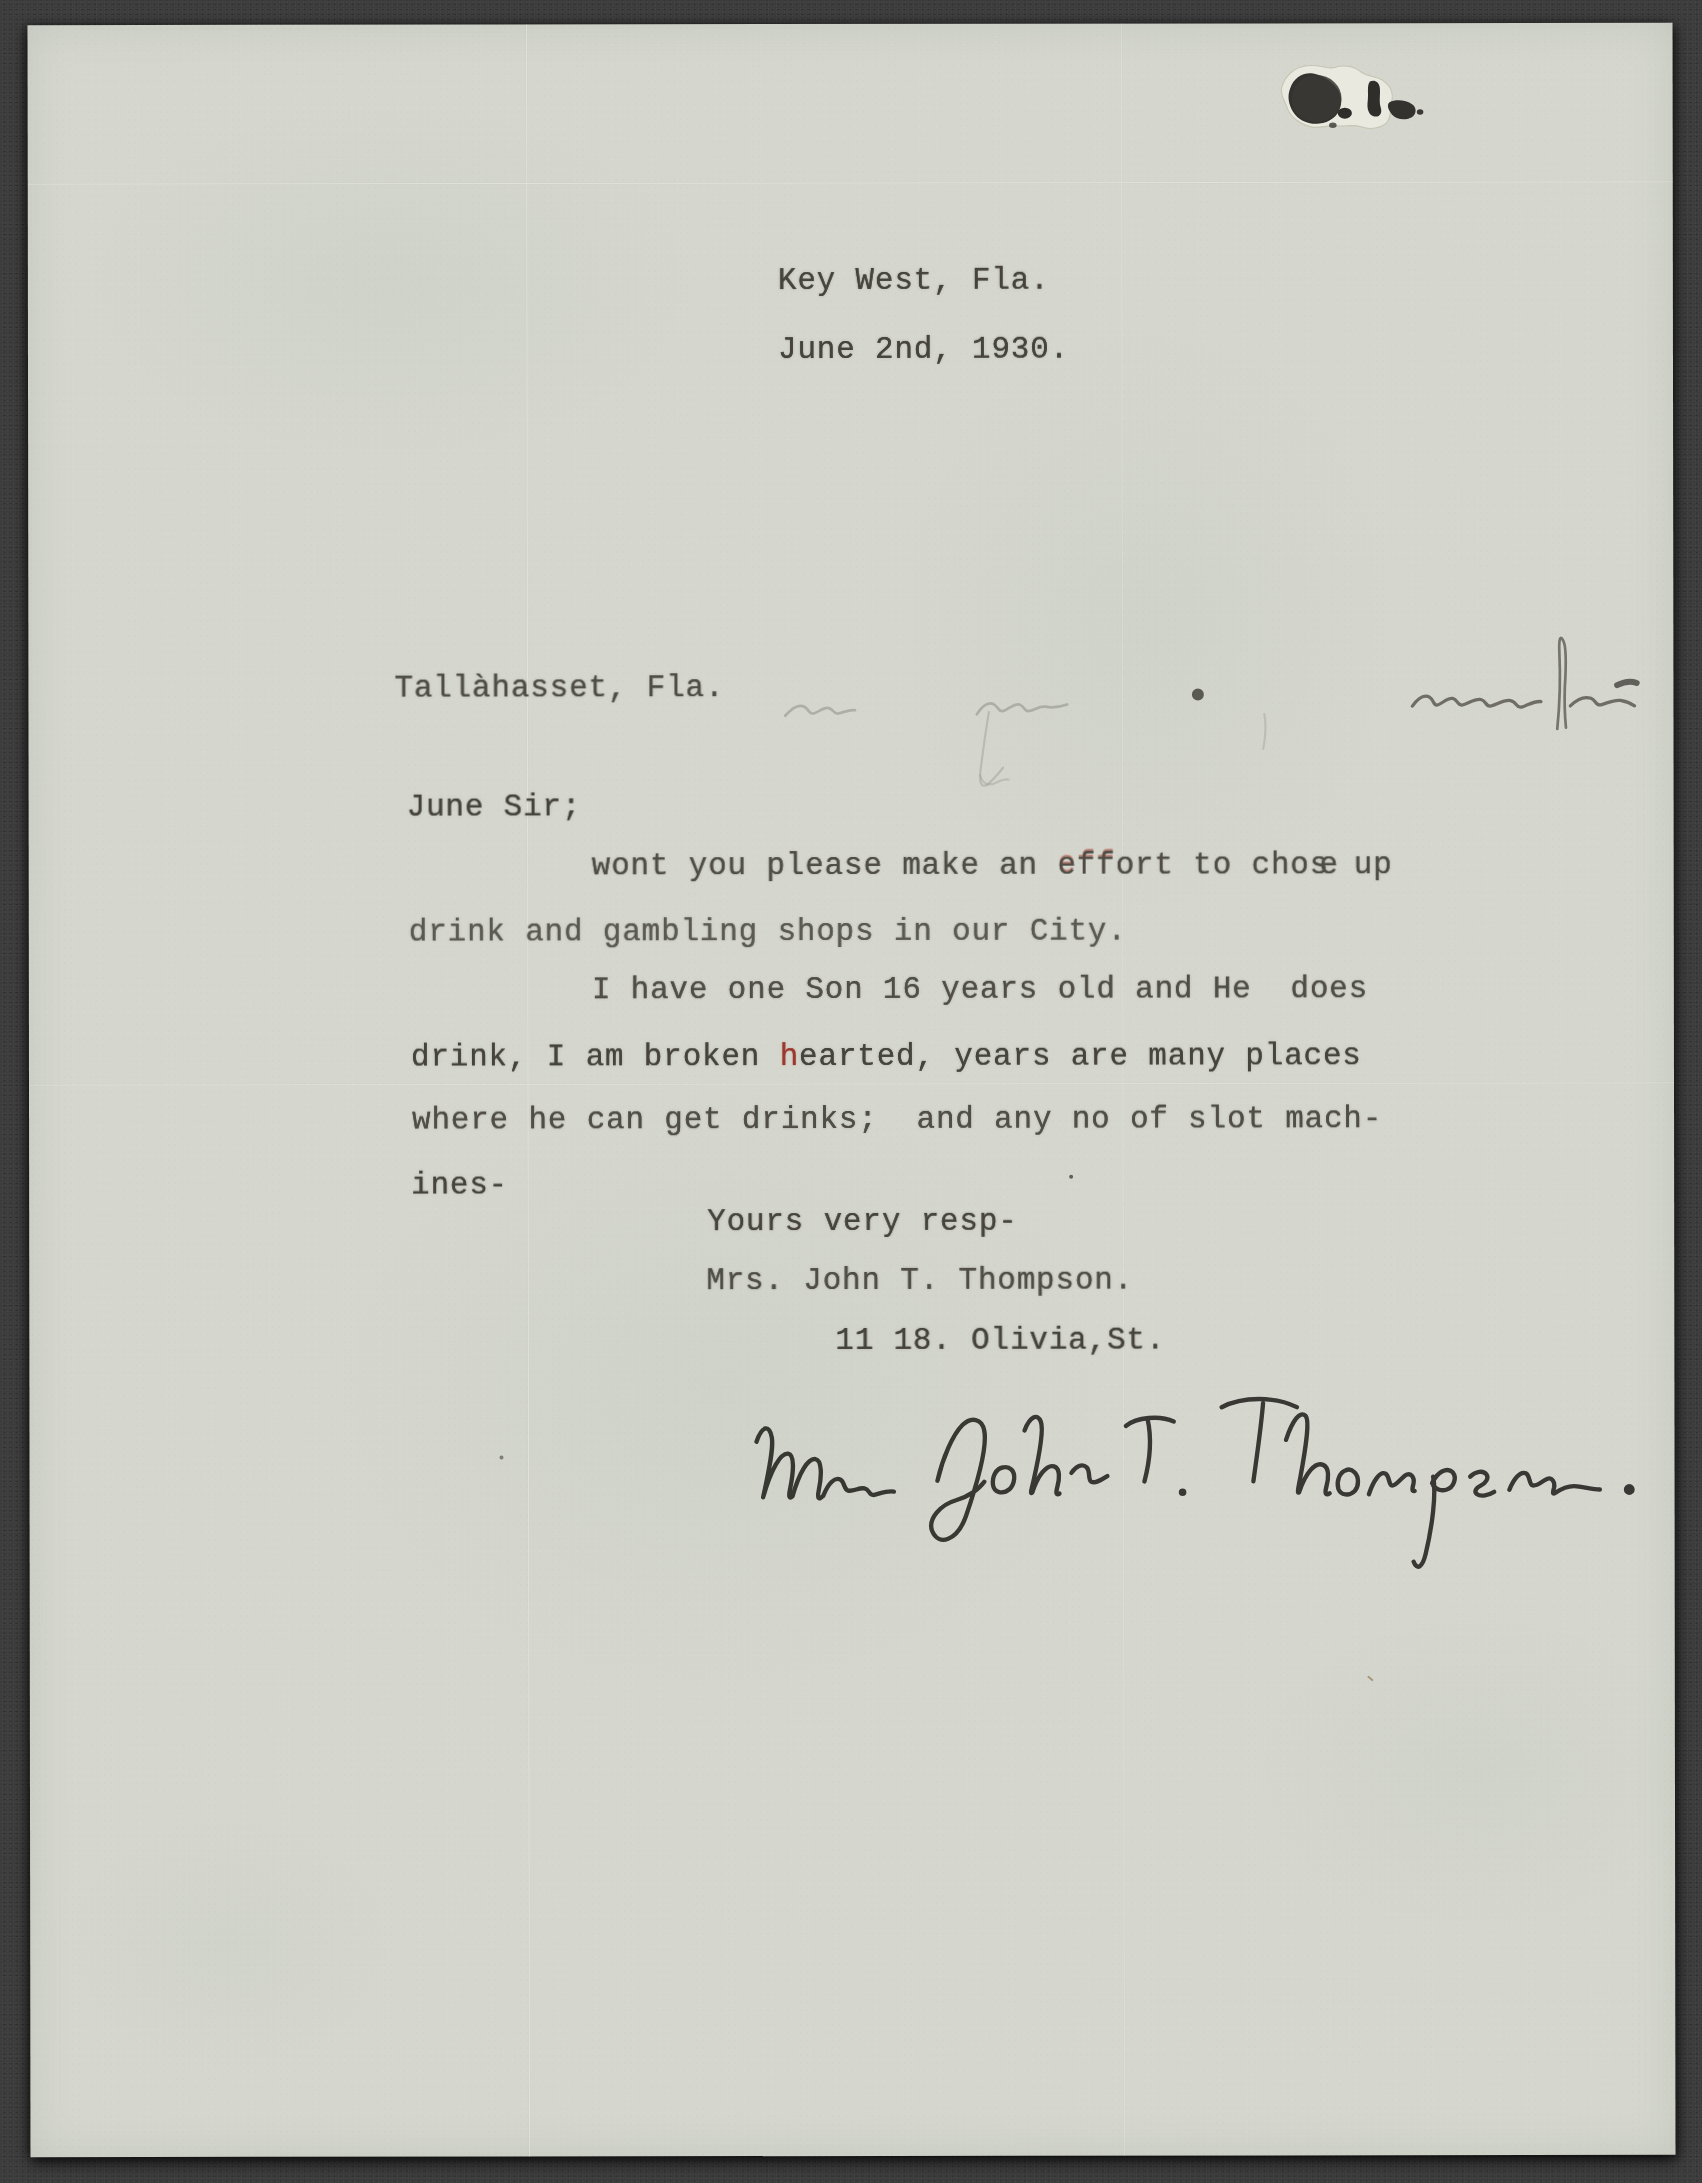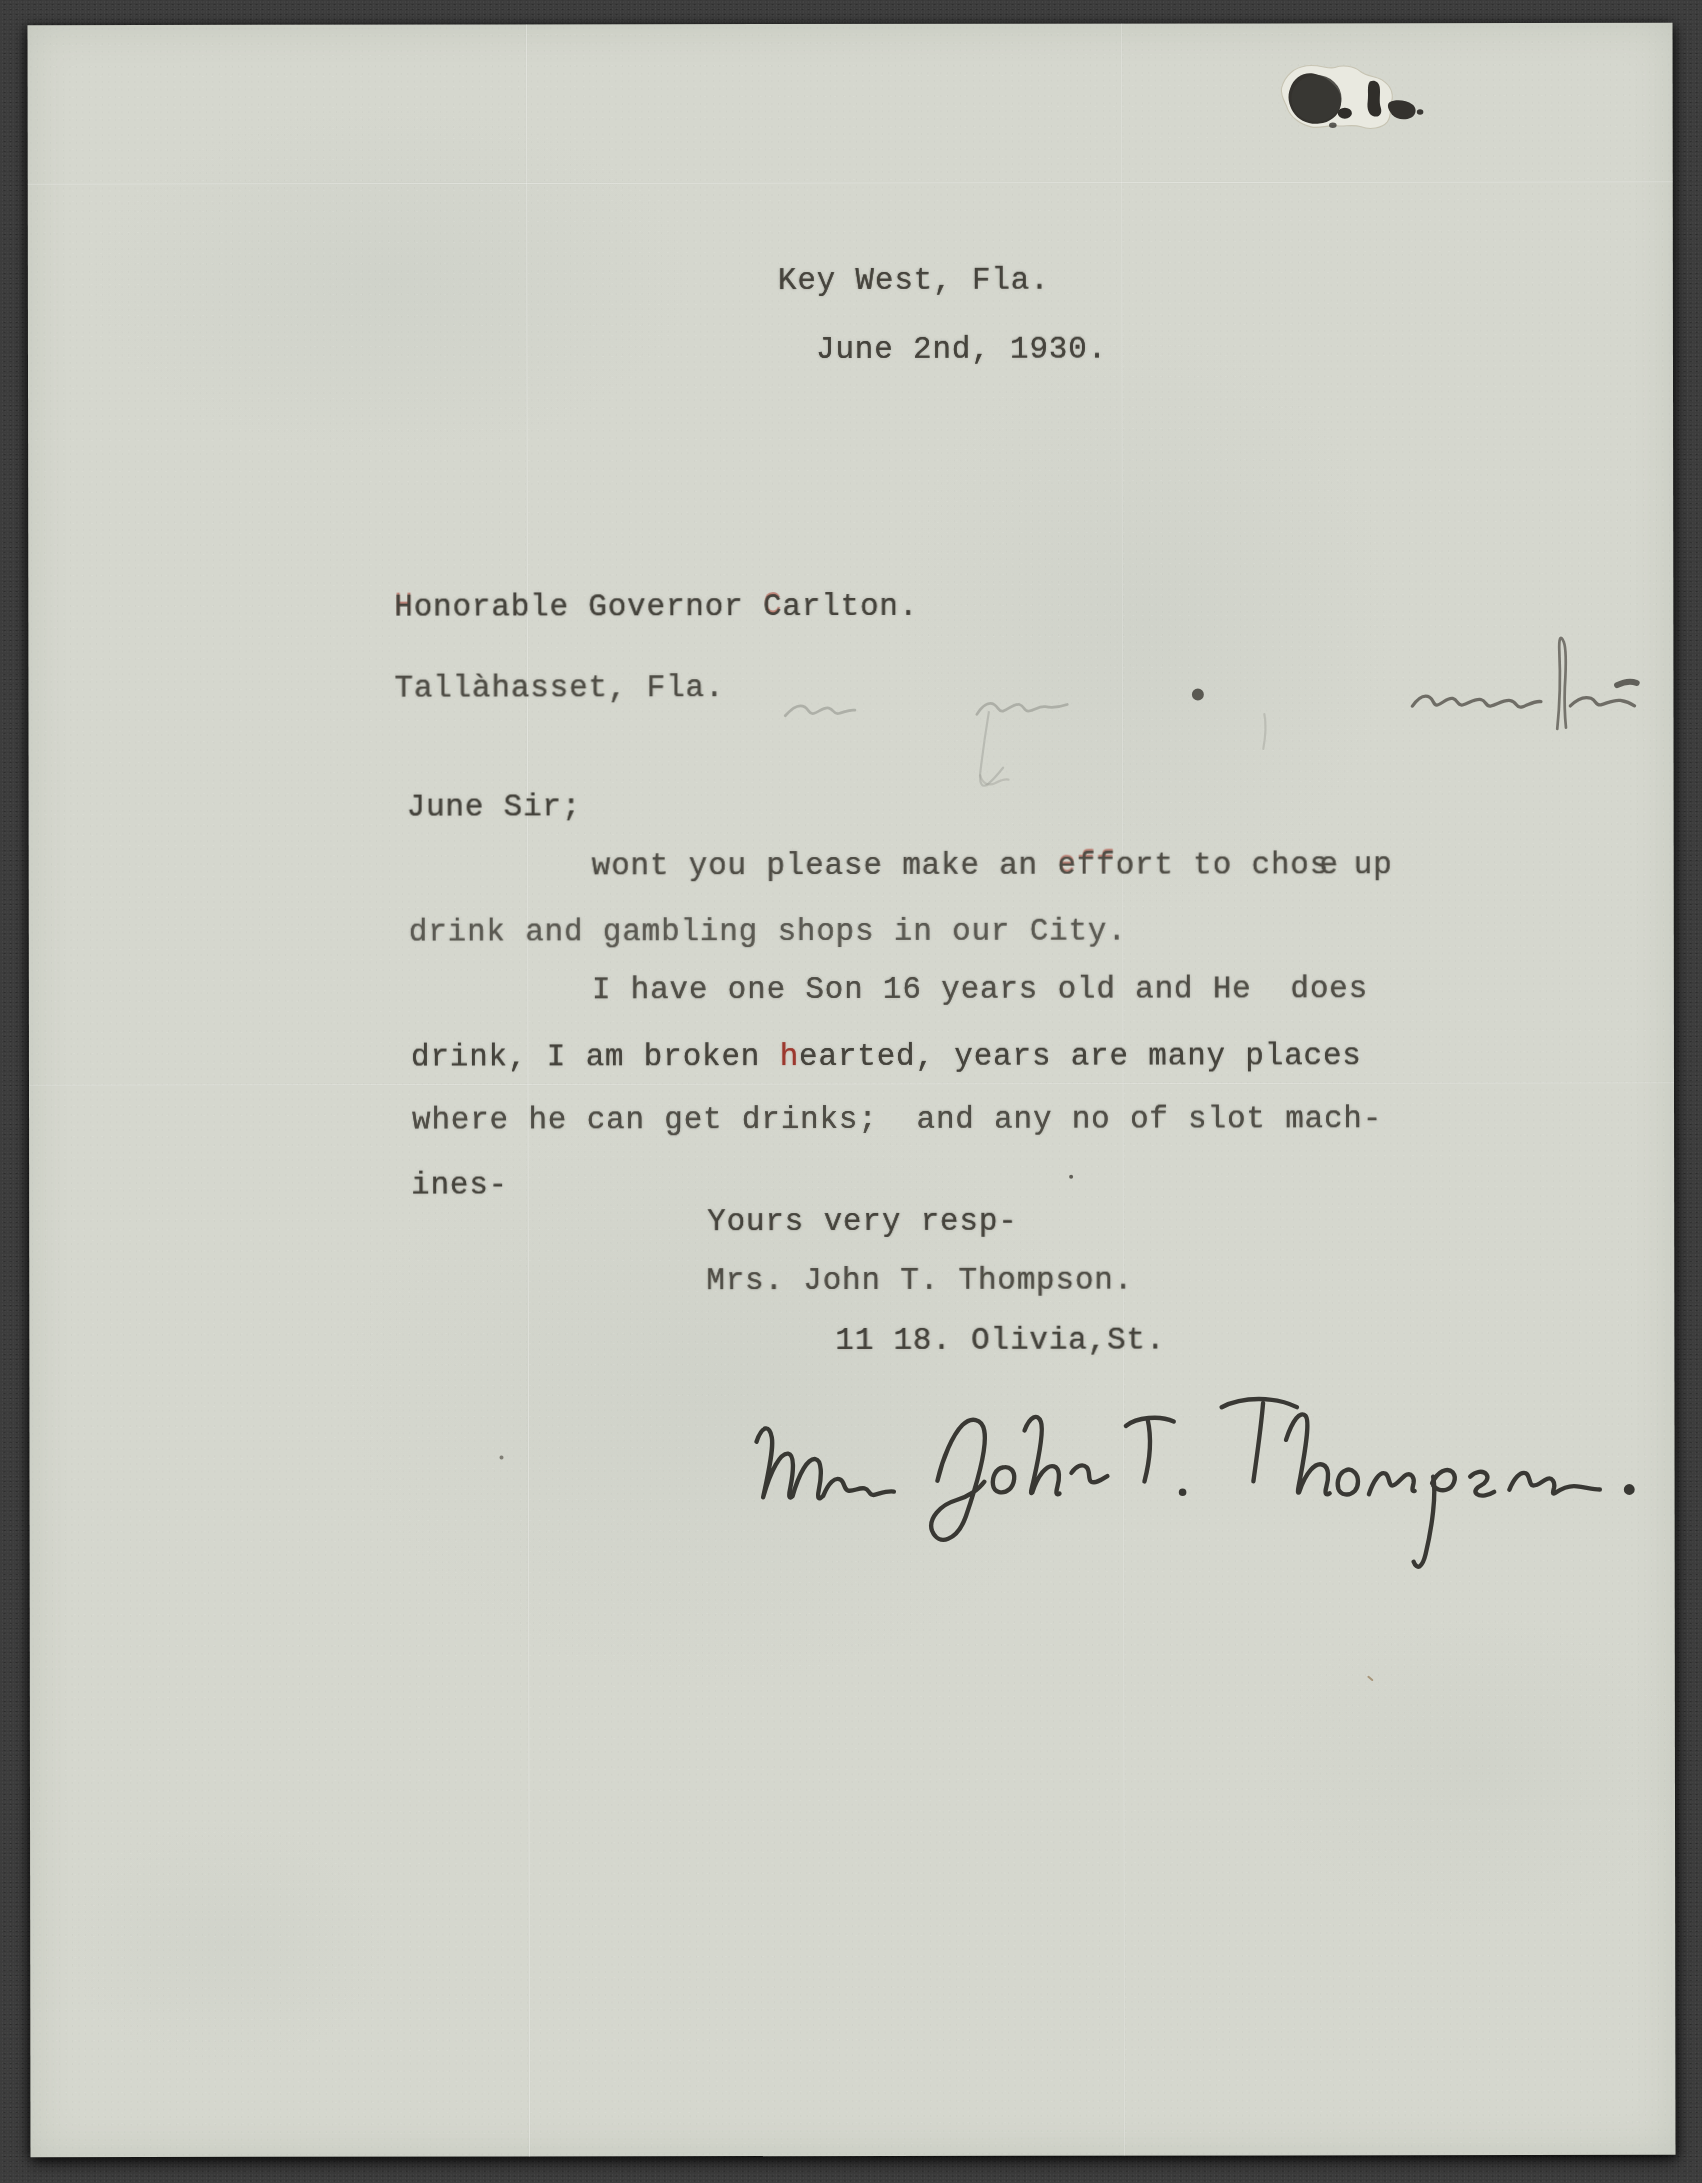--- a/index.html
+++ b/index.html
@@ -113,23 +113,22 @@
         <path d="M2856,1338 C2860,1300 2862,1240 2860,1196 C2859,1172 2862,1164 2868,1178
                  C2874,1192 2872,1230 2870,1262 C2869,1290 2870,1316 2872,1336" stroke="#55534c" stroke-width="5" opacity=".75"></path>
         <path d="M2880,1296 C2892,1284 2906,1278 2918,1282 C2928,1286 2926,1296 2936,1294
                  C2948,1291 2960,1284 2972,1286 C2984,1288 2992,1292 2998,1296" stroke="#55534c" stroke-width="6" opacity=".8"></path>
         <path d="M2966,1258 C2978,1252 2992,1250 3002,1254" stroke="#4c4b45" stroke-width="11" opacity=".85"></path>
       </svg>
     </div>
 
     <div class="typed-layer">
       <div class="typed" style="left:750px;top:241px"><span>Key West, Fla.</span></div>
-      <div class="typed" style="left:788px;top:310px"><span>June 2nd, 1930.</span></div>
+      <div class="typed" style="left:750px;top:310px"><span>June 2nd, 1930.</span></div>
 
-      <div class="typed" style="left:366px;top:567px"><span class="red-top">H</span><span>onorable Governor </span><span class="red-top">C</span><span>arlton.</span></div>
       <div class="typed f1" style="left:366px;top:648px"><span>Tallàhasset, Fla.</span></div>
 
       <div class="typed" style="left:378px;top:767px"><span>June Sir;</span></div>
 
       <div class="typed f1" style="left:563px;top:826px"><span>wont you please make an </span><span class="red-top">eff</span><span>ort to cho</span><span class="overstrike">se</span><span> up</span></div>
       <div class="typed f2" style="left:380px;top:892px"><span>drink and gambling shops in our City.</span></div>
 
       <div class="typed f1" style="left:563px;top:950px"><span>I have one Son 16 years old and He  does</span></div>
       <div class="typed" style="left:382px;top:1017px"><span>drink, I am broken </span><span class="red">h</span><span>earted, years are many places</span></div>
       <div class="typed f1" style="left:383px;top:1080px"><span>where he can get drinks;  and any no of slot mach-</span></div>

